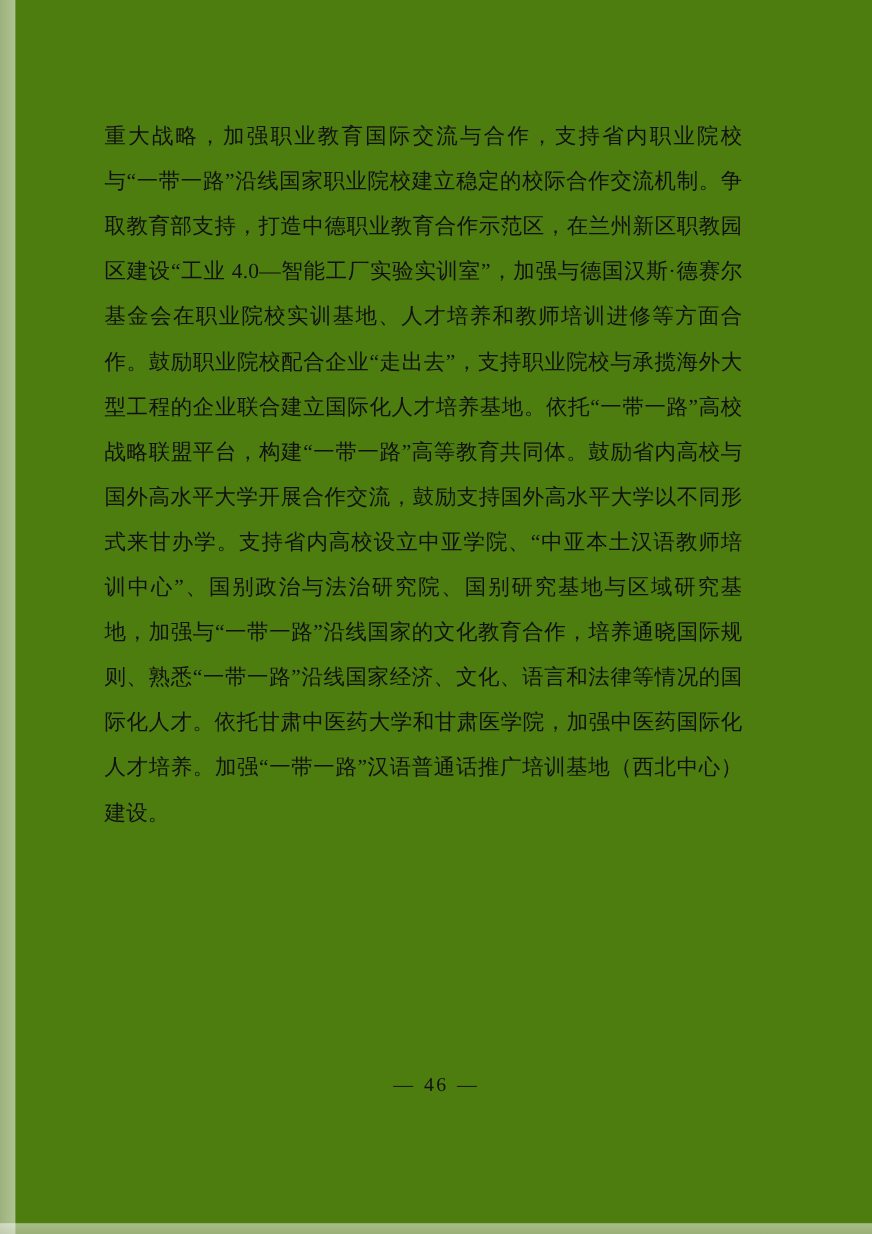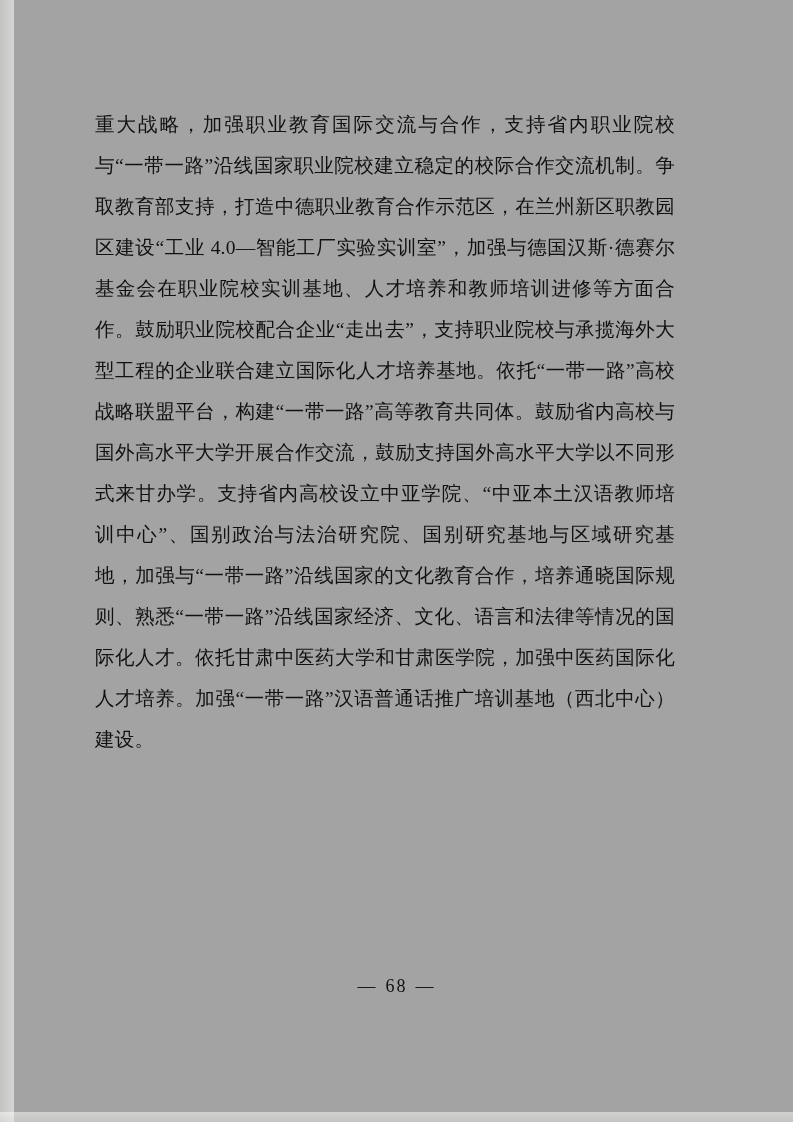--- a/index.html
+++ b/index.html
@@ -14,21 +14,21 @@
     color: #1a1a1a;
     position: relative;
     overflow: hidden;
   }
   .page {
     position: absolute;
     top: 0;
     left: 0;
     width: 793px;
     height: 1122px;
-    background: #a3a3a3;
+    background: #4d7c0f;
   }
   .content {
     position: absolute;
     left: 95px;
     top: 104px;
     width: 580px;
   }
   .para {
     font-size: 19.5px;
     line-height: 41px;
@@ -84,17 +84,17 @@
 
 <div class="page">
 
   <div class="scan-edge-left"></div>
 
   <div class="content">
     <p class="para">重大战略，加强职业教育国际交流与合作，支持省内职业院校与“一带一路”沿线国家职业院校建立稳定的校际合作交流机制。争取教育部支持，打造中德职业教育合作示范区，在兰州新区职教园区建设“工业 4.0—智能工厂实验实训室”，加强与德国汉斯·德赛尔基金会在职业院校实训基地、人才培养和教师培训进修等方面合作。鼓励职业院校配合企业“走出去”，支持职业院校与承揽海外大型工程的企业联合建立国际化人才培养基地。依托“一带一路”高校战略联盟平台，构建“一带一路”高等教育共同体。鼓励省内高校与国外高水平大学开展合作交流，鼓励支持国外高水平大学以不同形式来甘办学。支持省内高校设立中亚学院、“中亚本土汉语教师培训中心”、国别政治与法治研究院、国别研究基地与区域研究基地，加强与“一带一路”沿线国家的文化教育合作，培养通晓国际规则、熟悉“一带一路”沿线国家经济、文化、语言和法律等情况的国际化人才。依托甘肃中医药大学和甘肃医学院，加强中医药国际化人才培养。加强“一带一路”汉语普通话推广培训基地（西北中心）建设。</p>
   </div>
 
   <div class="pagenum">
-    <span class="dash">—</span><span>68</span><span class="dash">—</span>
+    <span class="dash">—</span><span>46</span><span class="dash">—</span>
   </div>
 
   <div class="scan-edge-bottom"></div>
 </div>
 
 </body></html>

